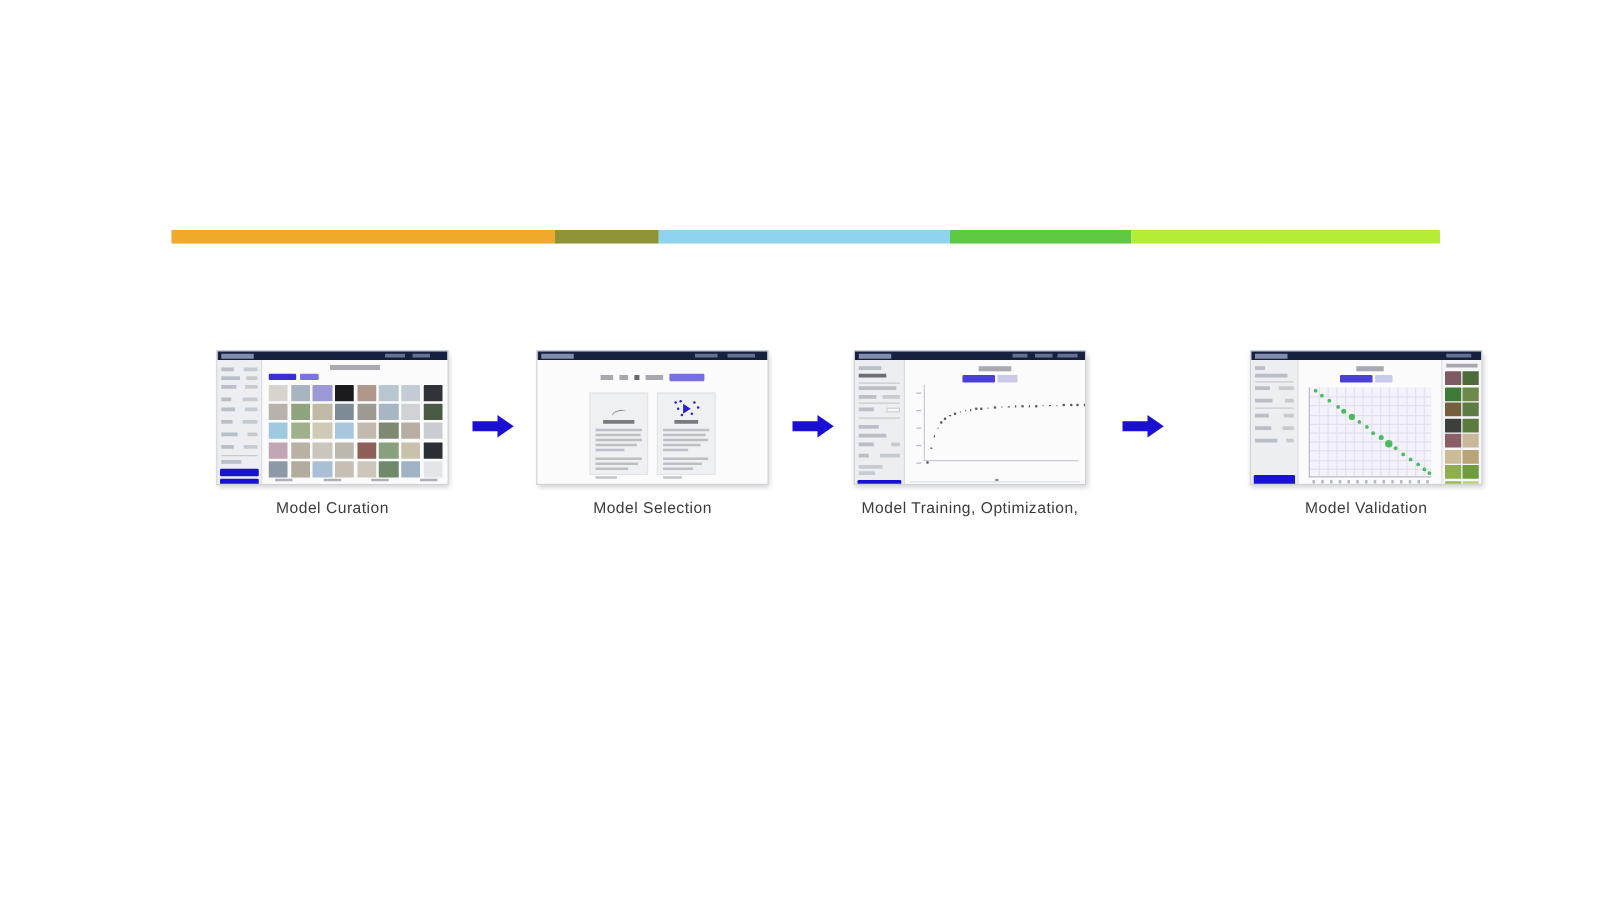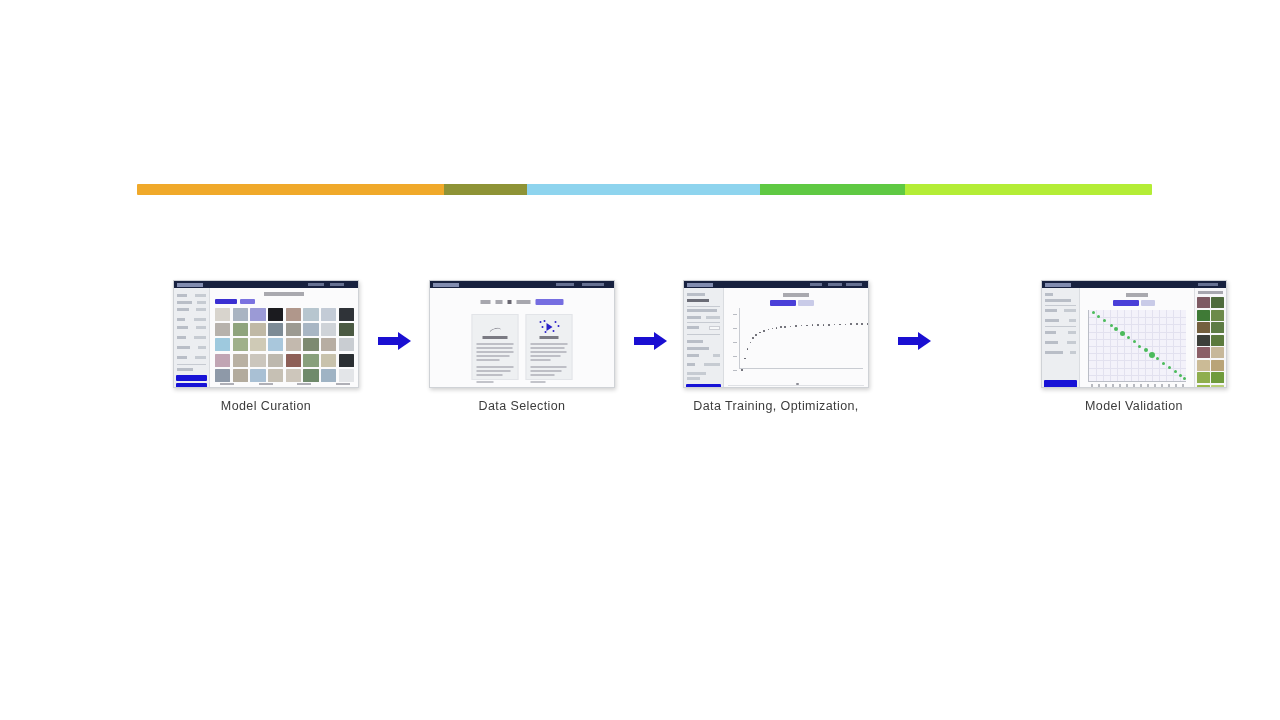--- a/index.html
+++ b/index.html
@@ -424,21 +424,21 @@
               <div class="ctext" style="width:55%"></div>
               <div class="ctext" style="width:97%;margin-top:5px"></div>
               <div class="ctext" style="width:84%"></div>
               <div class="ctext" style="width:66%"></div>
               <div class="ctext" style="width:40%;margin-top:5px"></div>
             </div>
           </div>
         </div>
       </div>
       <div class="stage-caption">
-        <div>Data Selection</div>
+        <div>Model Selection</div>
       </div>
     </div>
 
     <div class="arrow" style="left:634px;">
       <span class="shaft"></span>
       <span class="head"></span>
     </div>
 
     <div class="stage" id="stage-2" style="left:683px;">
       <div class="stage-shot">
@@ -509,30 +509,30 @@
               <span class="curve-dot" style="left: 118.4px; top: 15.464px;"></span>
               <span class="curve-dot" style="left: 123.92px; top: 15.32px;"></span>
               <span class="curve-dot" style="left: 129.44px; top: 15.248px;"></span>
               <span class="curve-dot" style="left: 134.96px; top: 15.176px;"></span>
             </div>
           <span class="plot-foot"></span>
           <span class="plot-foot-dot"></span>
         </div>
       </div>
       <div class="stage-caption wide">
-        <div>Data Training, Optimization,</div>
+        <div>Model Training, Optimization,</div>
       </div>
     </div>
 
     <div class="arrow" style="left:898px;">
       <span class="shaft"></span>
       <span class="head"></span>
     </div>
 
-    <div class="stage" id="stage-3" style="left:1000px;padding-left:41px;">
+    <div class="stage" id="stage-3" style="left:959px;padding-left:41px;">
       <div class="stage-shot">
         <div class="titlebar">
           <span class="tb-label"></span>
           <span class="tb-dot" style="right:8px;width:20px;"></span>
         </div>
         <div class="sidebar" style="width:38px;">
           <span class="srow" style="top:5px;width:8px;"></span>
           <span class="srow" style="top:11px;width:26px;"></span>
           <span class="sline" style="top:17px;"></span>
           <span class="srow" style="top:21px;width:12px;"></span>

